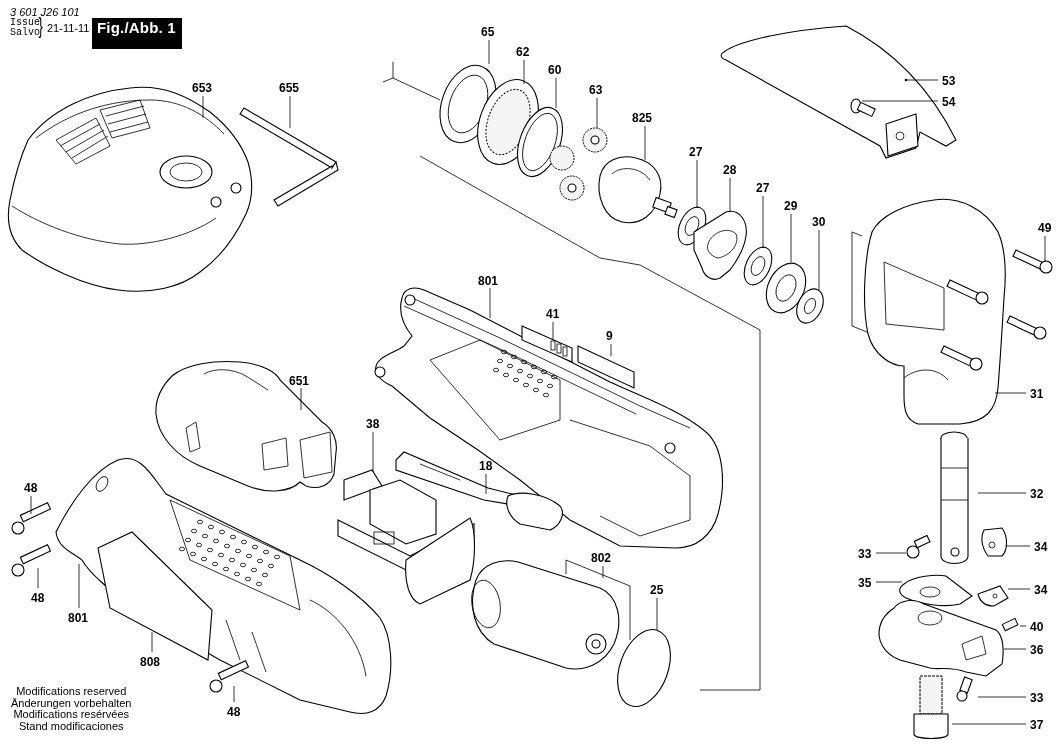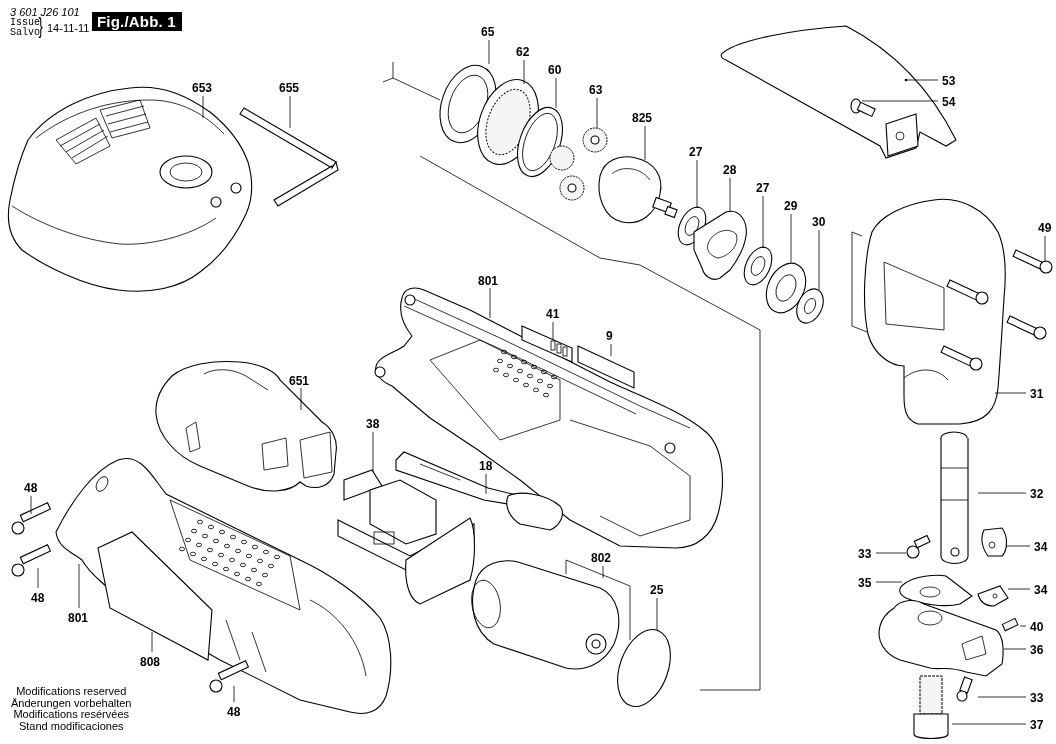--- a/index.html
+++ b/index.html
@@ -3,39 +3,39 @@
 <meta charset="utf-8">
 <style>
   html, body { margin:0; padding:0; background:#ffffff; }
   body { width:1056px; height:744px; position:relative; overflow:hidden;
          font-family:"Liberation Sans", sans-serif; color:#000; }
   #canvas { position:absolute; left:0; top:0; width:1056px; height:744px; }
   .hdr-code { position:absolute; left:10px; top:6px; font-size:11px;font-style:italic; }
   .hdr-issue { position:absolute; left:10px; top:18px; font-size:10px; line-height:10px;font-family:Liberation Mono, monospace; }
   .hdr-brace { position:absolute; left:37px; top:15px; font-size:22px; line-height:22px; font-weight:normal; transform:scaleX(0.6); }
   .hdr-date { position:absolute; left:47px; top:22px; font-size:11px; }
-  .hdr-fig { position:absolute; left:92px; top:12px; background:#000; color:#fff;
-             font-weight:bold; font-size:15px; padding:1px 6px 1px 5px; letter-spacing:0.2px; }
+  .hdr-fig { position:absolute; left:92px; top:18px; background:#000; color:#fff;
+             font-weight:bold; font-size:15px; padding:1px 6px 13px 5px; letter-spacing:0.2px; }
   .notes { position:absolute; left:11px; top:686px; font-size:11px; line-height:11.5px;text-align:center; }
   .lbl { font-family:"Liberation Sans", sans-serif; font-weight:bold; font-size:12px; fill:#000; }
   .part { fill:#fff; stroke:#000; stroke-width:1.1; }
   .thin { fill:none; stroke:#000; stroke-width:0.8; }
   .lead { fill:none; stroke:#000; stroke-width:0.8; }
   .grey { fill:#f4f4f4; stroke:#000; stroke-width:1; }
 </style>
 </head>
 <body>
 
 <div class="hdr-code">3 601 J26 101</div>
 <div class="hdr-issue">
   <div>Issue</div>
   <div>Salvo</div>
 </div>
 <div class="hdr-brace">}</div>
-<div class="hdr-date">14-11-11</div>
+<div class="hdr-date">21-11-11</div>
 <div class="hdr-fig">Fig./Abb. 1</div>
 
 <svg id="canvas" viewBox="0 0 1056 744">
 
   <g>
     <path class="part" d="M28,140 C50,110 90,92 130,88 C165,84 190,98 210,112 C225,124 240,140 248,162 C252,176 254,196 246,214 C232,244 214,262 200,272 C180,288 150,294 118,290 C84,286 44,266 22,250 C10,238 6,220 10,200 C14,180 20,158 28,140 Z"></path>
     <path class="thin" d="M36,138 C70,112 110,100 150,100 C180,100 205,114 224,134"></path>
     <path class="thin" d="M12,206 C40,224 80,240 120,244 C150,246 190,236 216,218"></path>
     <path class="thin" d="M56,140 L96,118 L110,146 L76,164 Z"></path>
     <path class="thin" d="M60,146 L100,124 M66,152 L104,130 M72,158 L108,136"></path>

